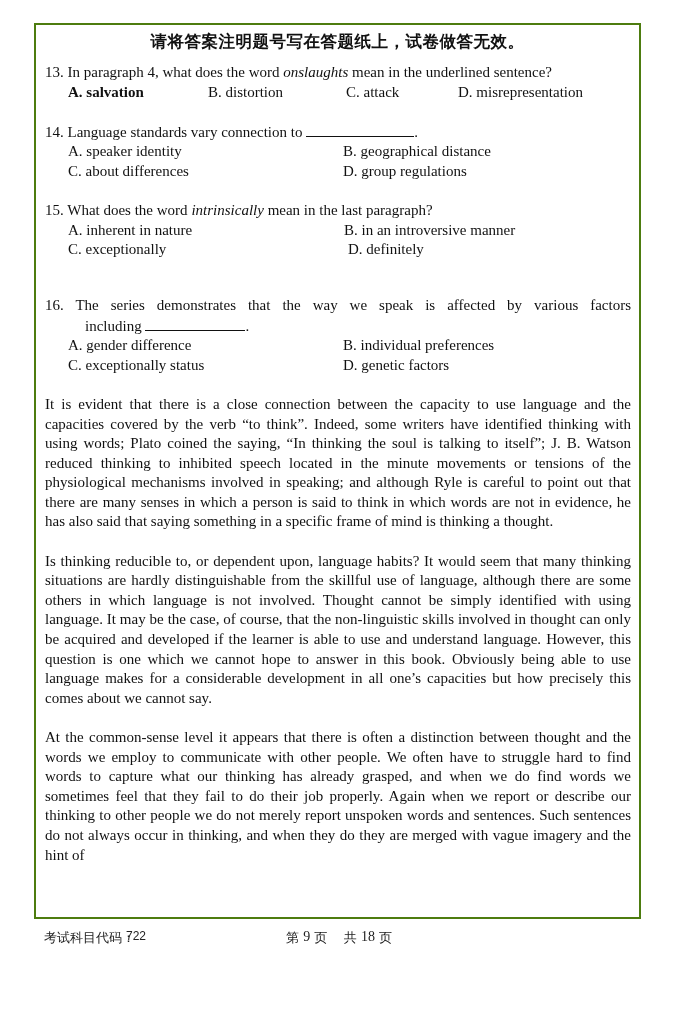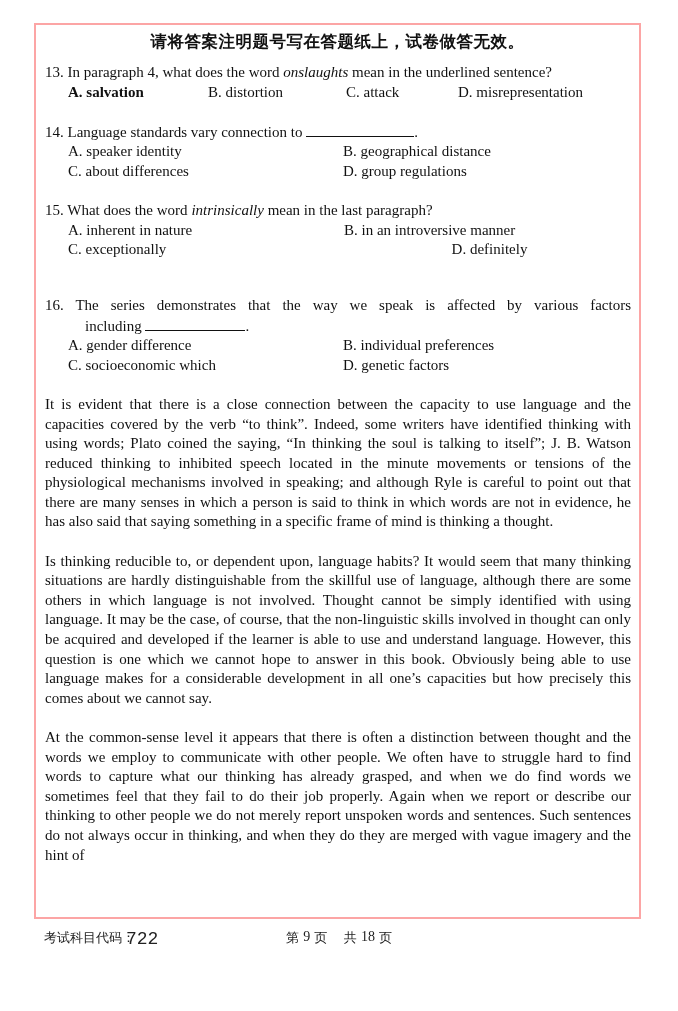--- a/index.html
+++ b/index.html
@@ -14,21 +14,21 @@
     overflow: hidden;
     font-family: "Liberation Serif", "DejaVu Serif", serif;
     color: #111111;
   }
   .page-box {
     position: absolute;
     left: 34px;
     top: 23px;
     width: 603px;
     height: 892px;
-    border: 2px solid #fca5a5;
+    border: 2px solid #4d7c0f;
     box-sizing: content-box;
   }
   .header-notice {
     position: absolute;
     left: 0;
     right: 0;
     top: 6px;
     text-align: center;
     font-family: "DejaVu Sans", sans-serif;
     font-size: 16.5px;
@@ -63,21 +63,21 @@
     padding-left: 23px;
   }
   .options-row4 .opt:nth-child(1) { width: 140px; font-weight: bold; }
   .options-row4 .opt:nth-child(2) { width: 138px; }
   .options-row4 .opt:nth-child(3) { width: 112px; }
   .options-grid {
     display: grid;
     grid-template-columns: 275px 1fr;
     padding-left: 23px;
   }
-  .options-grid.shift-d .opt:nth-child(4) { padding-left: 5px; text-align: center; }
+  .options-grid.shift-d .opt:nth-child(4) { padding-left: 5px; }
   .options-grid.shift-b .opt:nth-child(2) { padding-left: 1px; }
   .blank {
     display: inline-block;
     border-bottom: 1px solid #111;
     height: 14px;
     vertical-align: baseline;
   }
   .passage-title {
     font-weight: bold;
     margin: 0 0 19.6px 0;
@@ -93,21 +93,21 @@
     position: absolute;
     top: 929px;
     left: 44px;
     font-family: "DejaVu Sans", sans-serif;
     font-size: 13px;
     color: #222;
     display: flex;
     white-space: pre;
   }
   .footer .code-label { width: 82px; }
-  .footer .code-val { width: 160px; font-family: Liberation Mono, monospace; font-size: 18px; }
+  .footer .code-val { width: 160px; font-family: Liberation Sans, sans-serif; font-size: 12px; }
   .footer .pg { font-family: "DejaVu Sans", sans-serif; }
   .footer .num { font-family: "Liberation Serif", serif; font-size: 14px; }
   em { font-style: italic; }
 </style>
 </head>
 <body>
 
 <div class="page-box">
   <div class="header-notice">请将答案注明题号写在答题纸上，试卷做答无效。</div>
 
@@ -142,21 +142,21 @@
         <span class="opt">D. definitely</span>
       </div>
     </div>
 
     <div class="question">
       <span class="q-stem justify"><span>16.</span><span> The series demonstrates that the way we speak is affected by various factors</span></span>
       <span class="q-cont"><span>including </span><span class="blank" style="width:100px"></span><span>.</span></span>
       <div class="options-grid">
         <span class="opt">A. gender difference</span>
         <span class="opt">B. individual preferences</span>
-        <span class="opt">C. socioeconomic which</span>
+        <span class="opt">C. exceptionally status</span>
         <span class="opt">D. genetic factors</span>
       </div>
     </div>
 
     <p class="para">It is evident that there is a close connection between the capacity to use language and the capacities covered by the verb “to think”. Indeed, some writers have identified thinking with using words; Plato coined the saying, “In thinking the soul is talking to itself”; J. B. Watson reduced thinking to inhibited speech located in the minute movements or tensions of the physiological mechanisms involved in speaking; and although Ryle is careful to point out that there are many senses in which a person is said to think in which words are not in evidence, he has also said that saying something in a specific frame of mind is thinking a thought.</p>
     <p class="para">Is thinking reducible to, or dependent upon, language habits? It would seem that many thinking situations are hardly distinguishable from the skillful use of language, although there are some others in which language is not involved. Thought cannot be simply identified with using language. It may be the case, of course, that the non-linguistic skills involved in thought can only be acquired and developed if the learner is able to use and understand language. However, this question is one which we cannot hope to answer in this book. Obviously being able to use language makes for a considerable development in all one’s capacities but how precisely this comes about we cannot say.</p>
     <p class="para last">At the common-sense level it appears that there is often a distinction between thought and the words we employ to communicate with other people. We often have to struggle hard to find words to capture what our thinking has already grasped, and when we do find words we sometimes feel that they fail to do their job properly. Again when we report or describe our thinking to other people we do not merely report unspoken words and sentences. Such sentences do not always occur in thinking, and when they do they are merged with vague imagery and the hint of</p>
   </div>
 </div>
 

